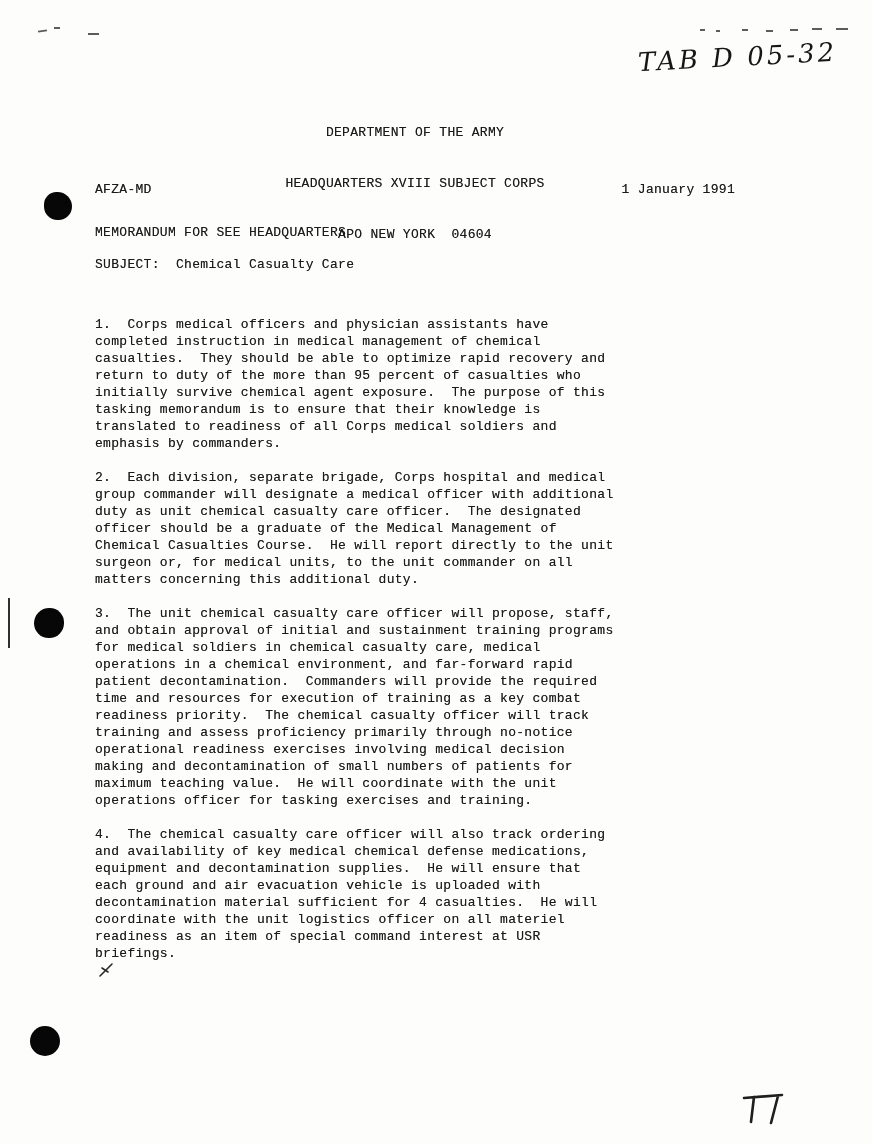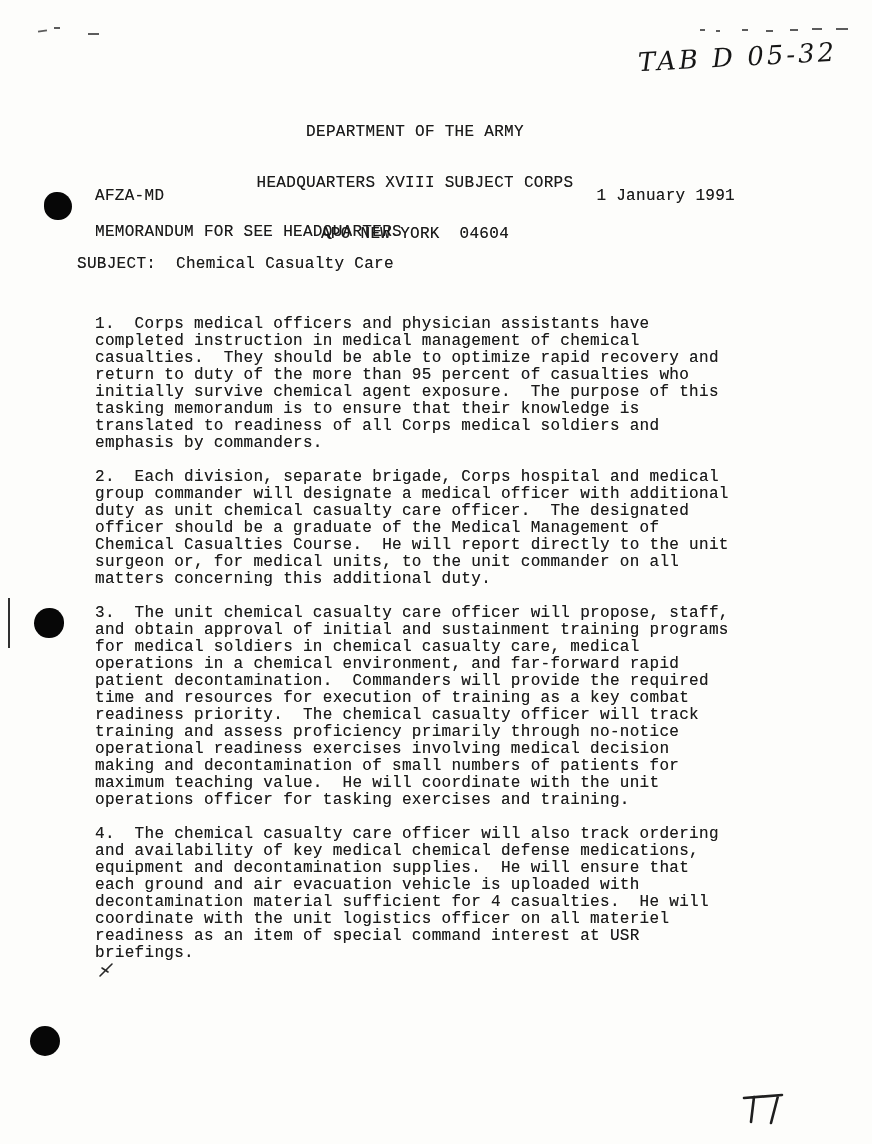--- a/index.html
+++ b/index.html
@@ -6,36 +6,36 @@
   .page {
     position:relative;
     width:872px; height:1144px;
     margin:0 auto;
     background:#fdfdfb;
     overflow:hidden;
     font-family:"Liberation Mono","DejaVu Sans Mono",monospace;
     color:#1b1b1b;
   }
   .typed {
-    font-size:16px;
+    font-size:13px;
     line-height:17px;
     letter-spacing:0.3px;
     white-space:pre-wrap;
     text-shadow:0 0 0.5px rgba(10,10,10,0.55);
   }
   .letterhead {
     position:absolute; left:95px; top:90px; width:640px;
     text-align:center;
   }
   .office-row {
-    position:absolute; left:95px; top:188px; width:640px;
+    position:absolute; left:95px; top:181px; width:640px;
     display:flex; justify-content:space-between;
   }
   .memo-line   { position:absolute; left:95px; top:224px; width:680px; }
-  .subject-line{ position:absolute; left:77px; top:256px; width:680px;font-family:Liberation Mono, monospace; }
+  .subject-line{ position:absolute; left:95px; top:256px; width:680px;font-family:Liberation Mono, monospace; }
   .body-block  { position:absolute; left:95px; top:300px; width:660px; }
   .para { margin:16px 0 17px 0; }
 
   .handwritten-tab {
     position:absolute; left:638px; top:42px;
     font-family:"DejaVu Serif",serif;
     font-style:italic;
     font-size:26px;
     letter-spacing:3px;
     color:#161616;

